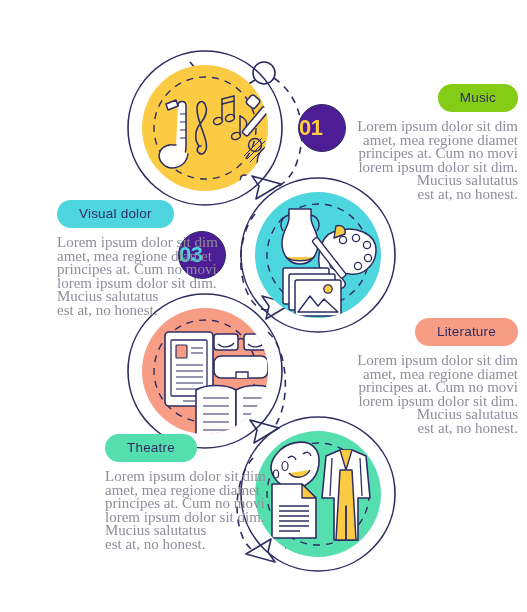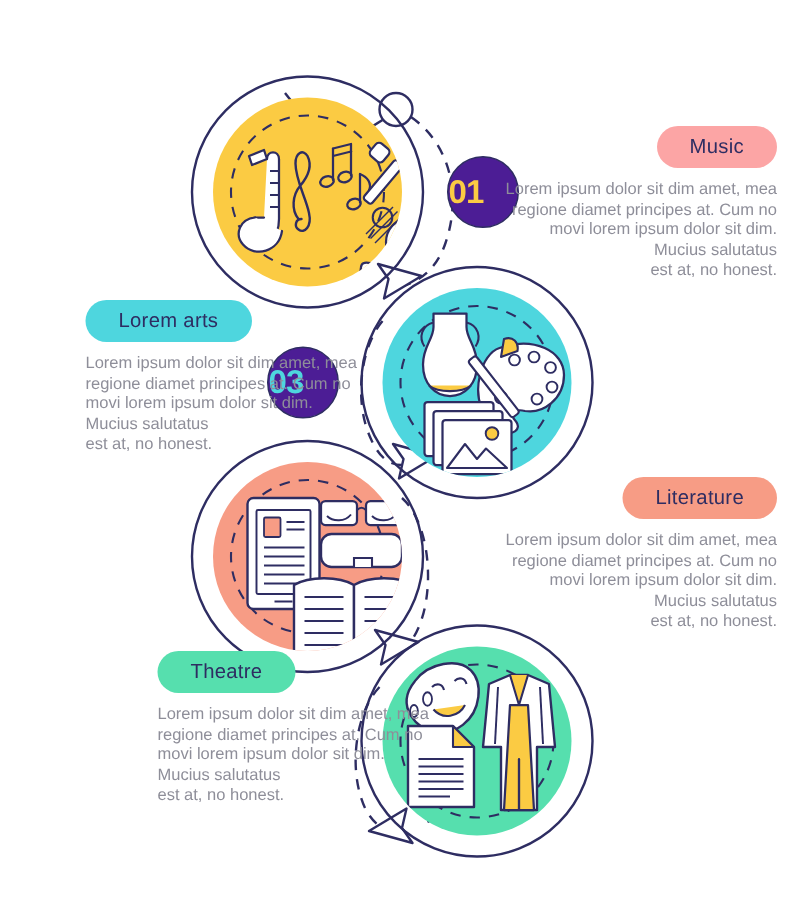--- a/index.html
+++ b/index.html
@@ -22,23 +22,24 @@
     display:inline-block;
     border-radius:999px;
     padding:6px 22px 7px 22px;
     font-size:13.5px;
     color:#2e2d62;
     letter-spacing:.2px;
     white-space:nowrap;
   }
   .body-text{
     margin-top:8px;
-    font-size:11px;
+    font-size:15px;
     line-height:13.6px;
     color:#8e8e99;
+    font-family:Liberation Serif, serif;
   }
   .body-text .tail{display:block;}
 
   
   .numbadge{
     position:absolute;
     width:48px;height:48px;
     border-radius:50%;
     border:1.6px solid #2e2d62;
     display:flex;align-items:center;justify-content:flex-start;
@@ -274,30 +275,30 @@
   </svg>
 
   <div class="numbadge" style="left:298px;top:104px;">
     <span style="color:#fbcb43;">01</span>
   </div>
   <div class="numbadge" style="left:178px;top:231px;">
     <span style="color:#4ed6de;">03</span>
   </div>
 
   <div class="block right" style="left:333px;top:84px;">
-    <div class="pill" style="background:#fca5a5;">Music</div>
+    <div class="pill" style="background:#84cc16;">Music</div>
     <div class="body-text">
       <span>Lorem ipsum dolor sit dim amet, mea regione diamet principes at. Cum no movi lorem ipsum dolor sit dim.</span>
       <span class="tail">Mucius salutatus</span>
       <span class="tail">est at, no honest.</span>
     </div>
   </div>
 
   <div class="block left" style="left:57px;top:200px;">
-    <div class="pill" style="background:#4ed6de;">Lorem arts</div>
+    <div class="pill" style="background:#4ed6de;">Visual dolor</div>
     <div class="body-text">
       <span>Lorem ipsum dolor sit dim amet, mea regione diamet principes at. Cum no movi lorem ipsum dolor sit dim.</span>
       <span class="tail">Mucius salutatus</span>
       <span class="tail">est at, no honest.</span>
     </div>
   </div>
 
   <div class="block right" style="left:333px;top:318px;text-align:right;">
     <div class="pill" style="background:#f79c85;">Literature</div>
     <div class="body-text">

